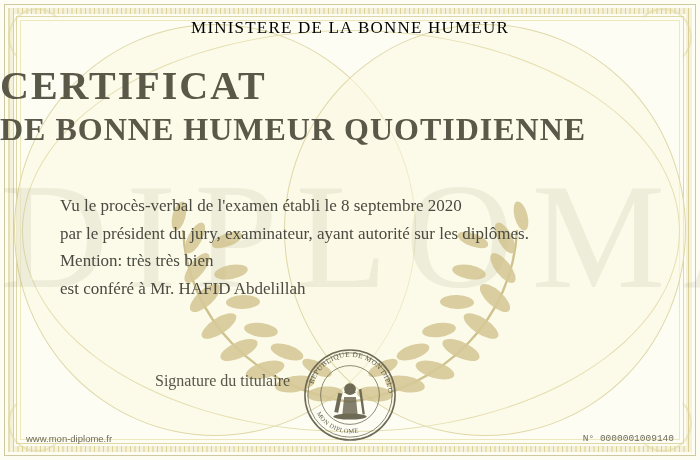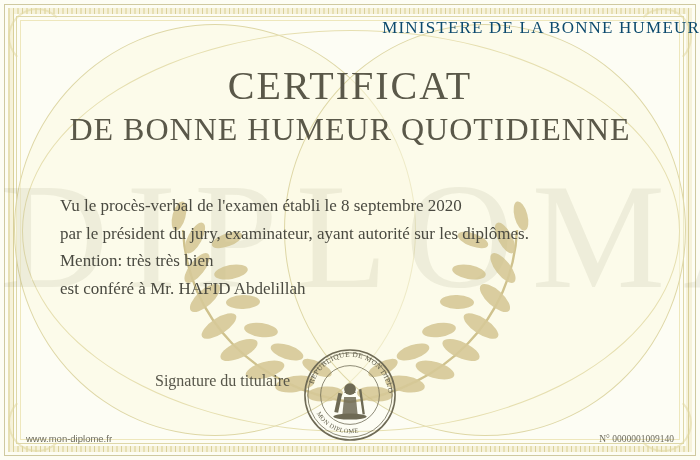--- a/index.html
+++ b/index.html
@@ -106,34 +106,35 @@
     height: 300px;
     opacity: .85;
     pointer-events: none;
   }
 
   
   .ministry {
     position: absolute;
     left: 0; right: 0;
     top: 18px;
-    text-align: right;
+    text-align: center;
     font-size: 17px;
     letter-spacing: 1.2px;
-    color: #0c4a6e;
+    color: #000000;
     font-variant: small-caps;
     text-transform: uppercase;
   }
 
   .title-block {
     position: absolute;
     left: 0; right: 0;
     top: 62px;
-    text-align: center;
+    text-align: left;
     color: #5a5849;
+    font-weight: bold;
   }
   .title-line1 {
     font-size: 40px;
     letter-spacing: 2px;
   }
   .title-line2 {
     font-size: 32px;
     letter-spacing: 1px;
     margin-top: 2px;
   }
@@ -191,21 +192,21 @@
     font-size: 9.5px;
     color: #6d6b5c;
     font-family: "Liberation Sans", sans-serif;
   }
   .footer-right {
     position: absolute;
     right: 26px;
     bottom: 16px;
     font-size: 9.5px;
     color: #6d6b5c;
-    font-family: Liberation Serif, serif;
+    font-family: Liberation Mono, monospace;
   }
 </style>
 </head>
 <body>
 
 <div id="certificate">
 
   <div class="border-outer"></div>
   <div class="border-mid"></div>
   <div class="border-inner"></div>

